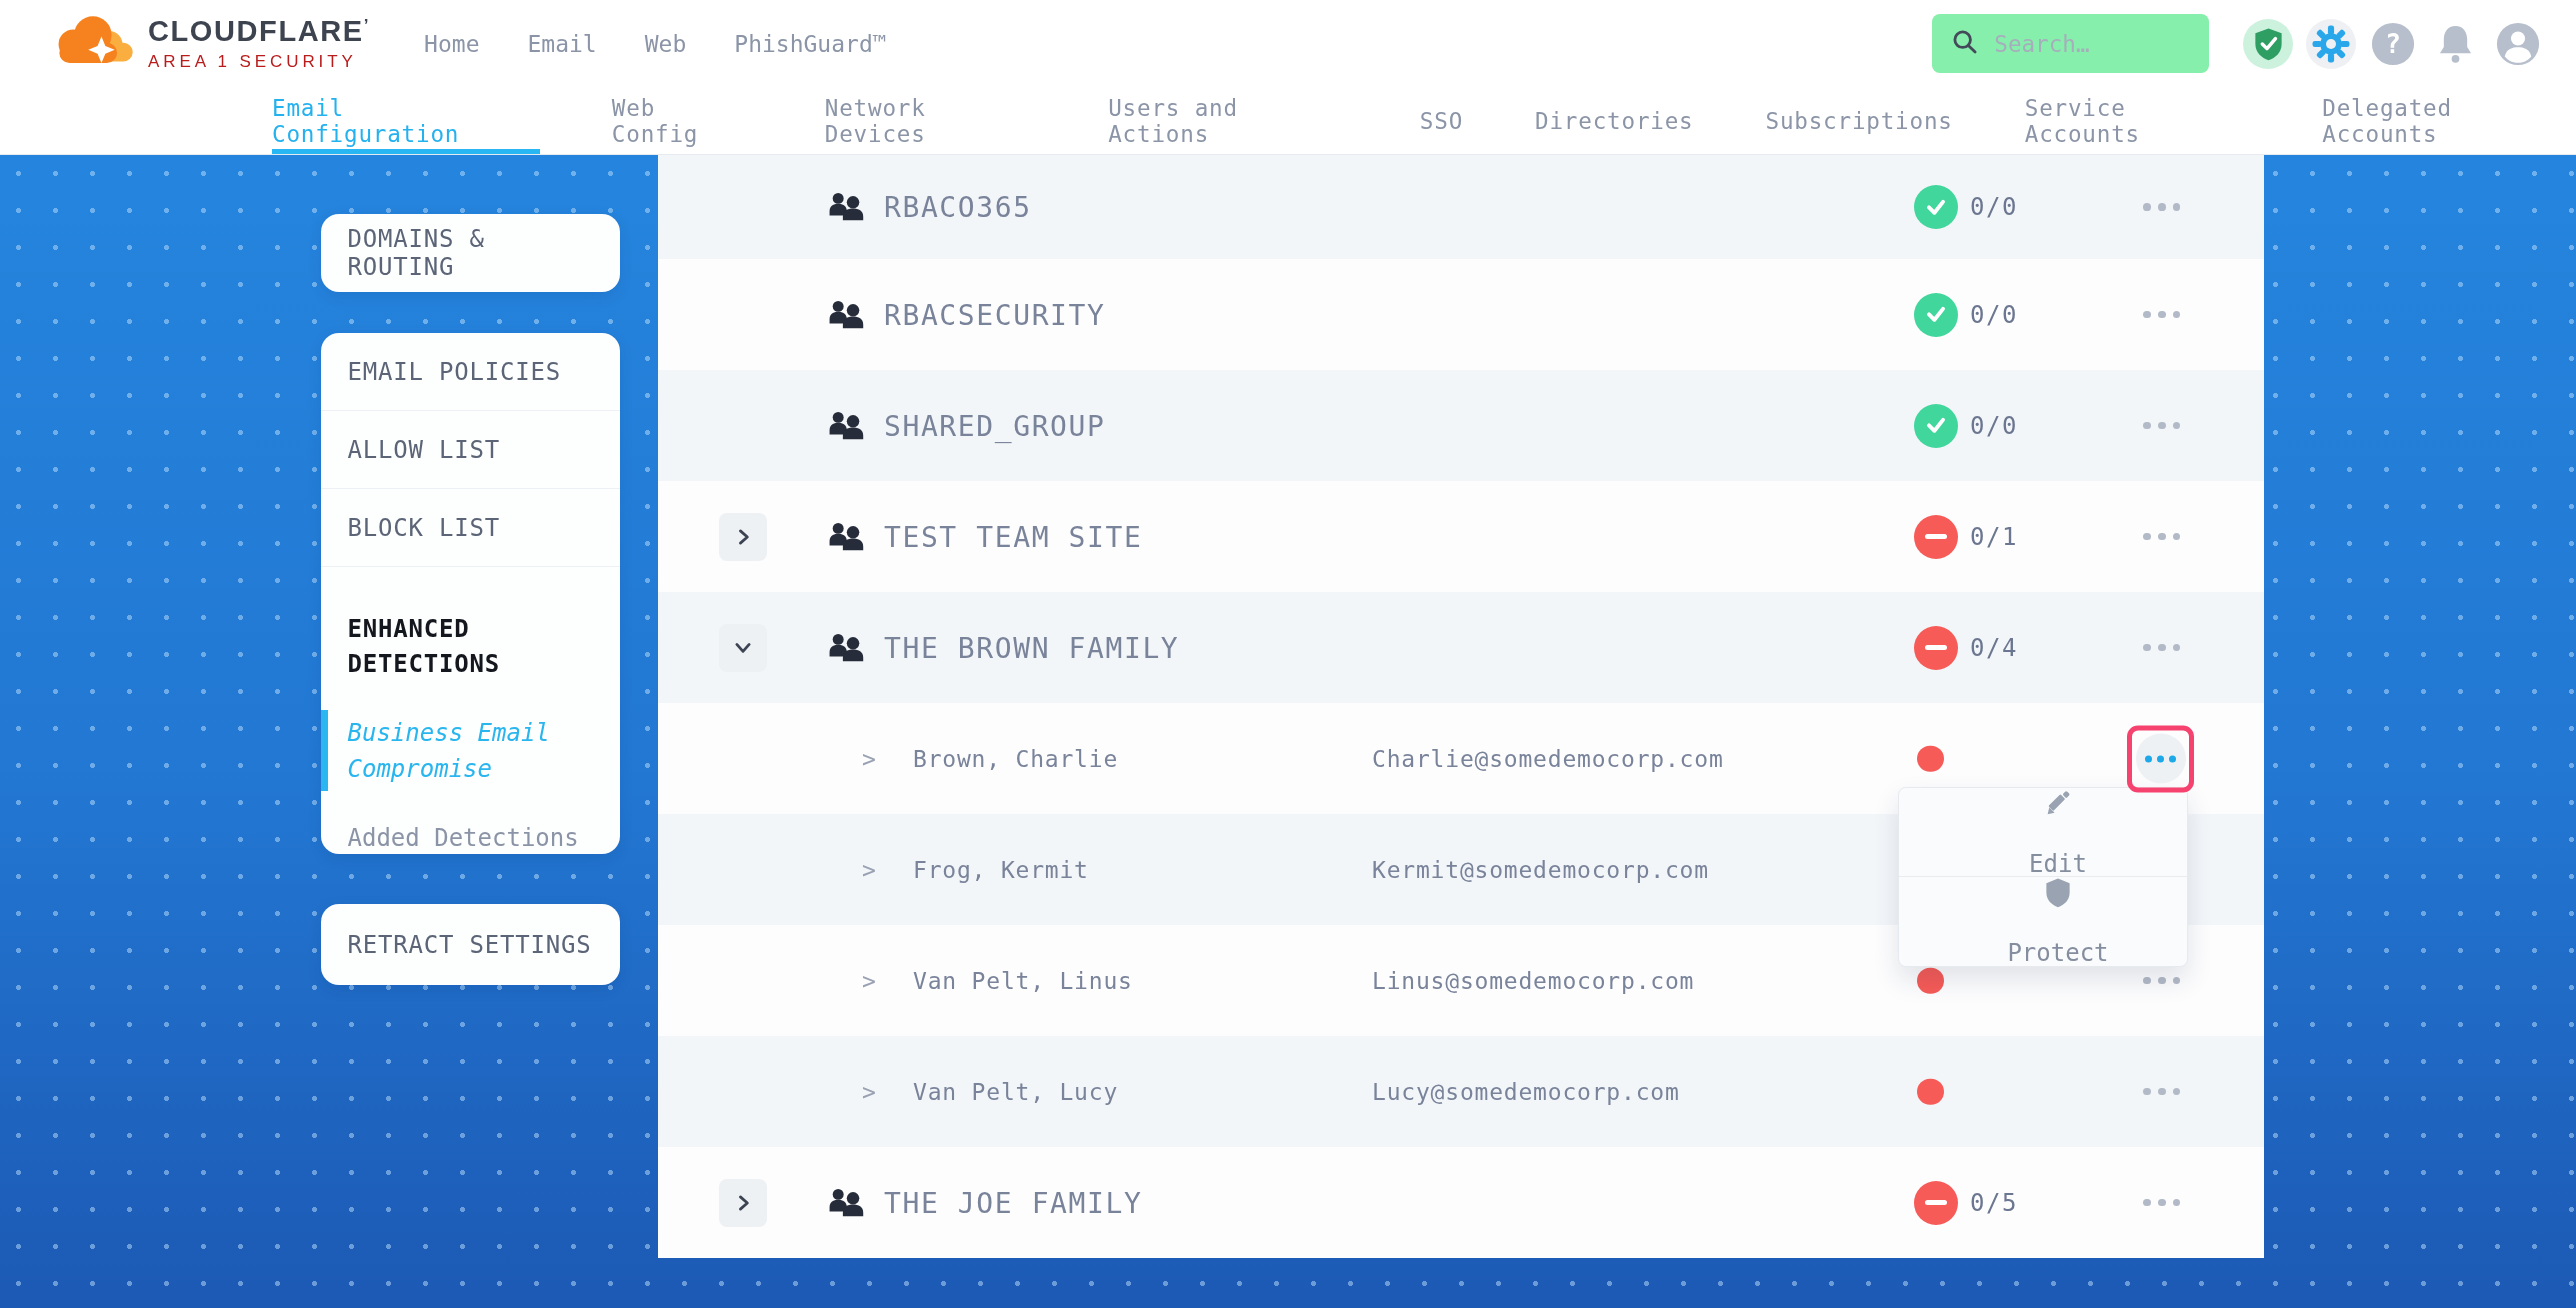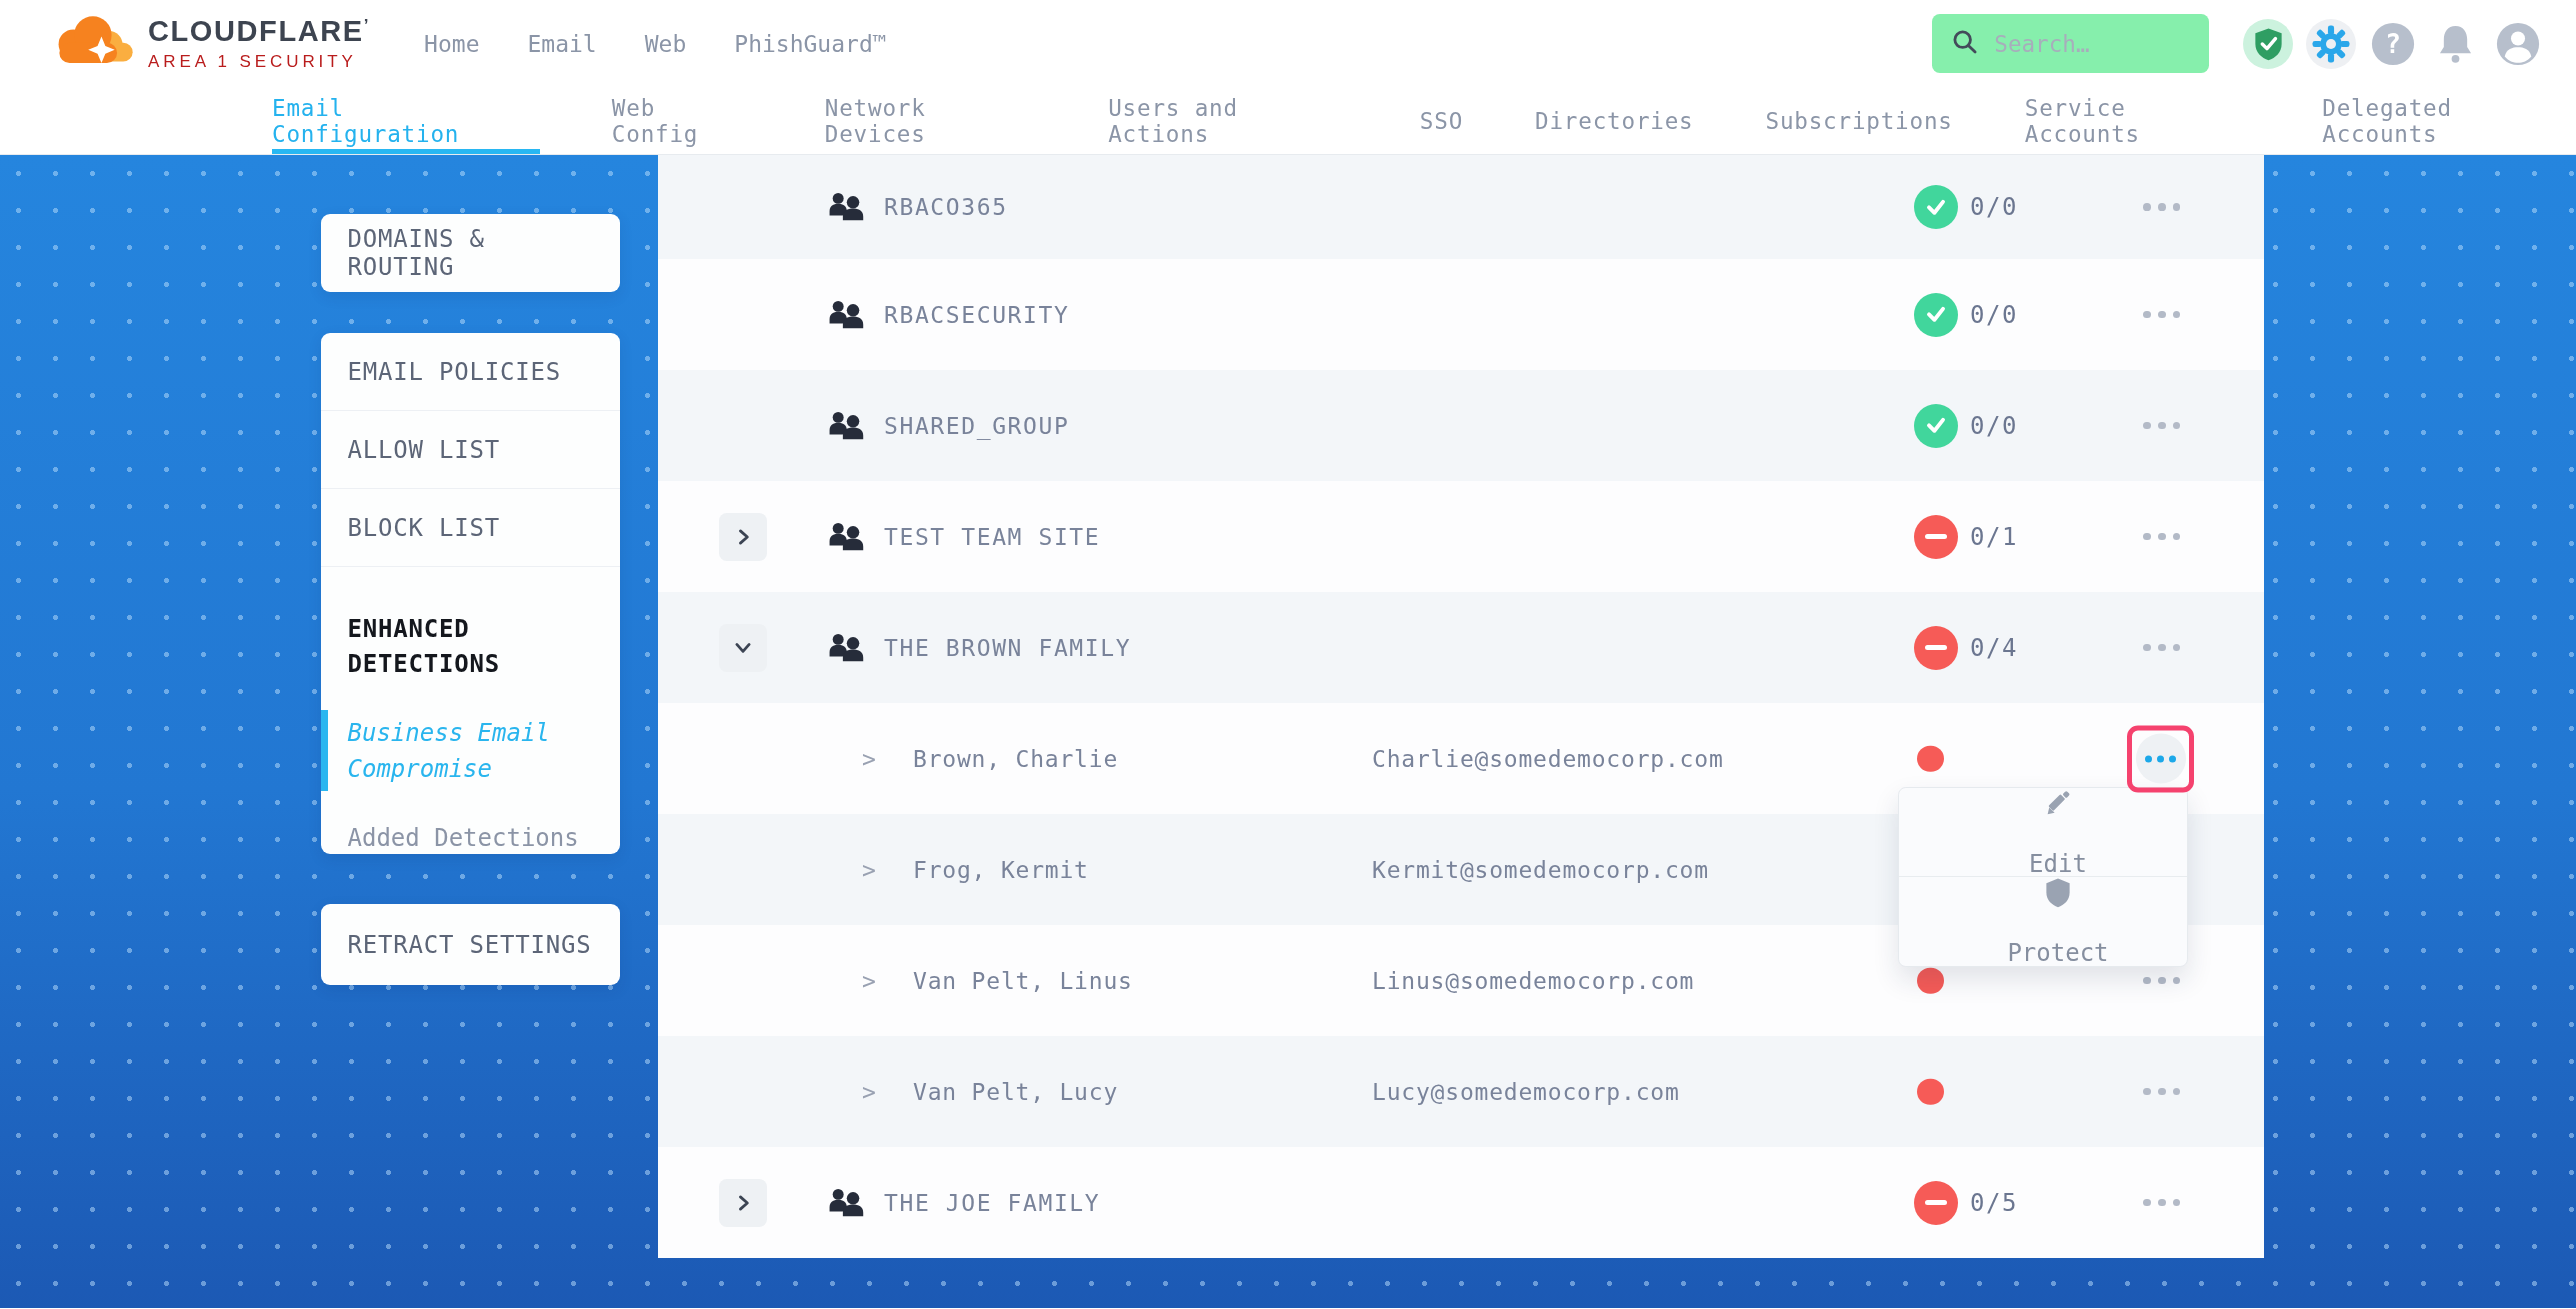--- a/index.html
+++ b/index.html
@@ -33,41 +33,41 @@
 
   
   .content { position:relative; width:2576px; height:1153px; overflow:hidden;
     background-image:
       radial-gradient(rgba(186,222,252,0.50) 2.3px, rgba(186,222,252,0) 2.8px),
       linear-gradient(180deg,#2585de 0%, #2277d2 55%, #1c59b4 100%);
     background-size:37px 37px, 100% 100%;
   }
 
   
-  .side-card { position:absolute; left:321px; width:299px; background:#fdfefe; border-radius:9px; box-shadow:0 4.7px 14px rgba(10,40,90,.10); overflow:hidden; }
+  .side-card { position:absolute; left:321px; width:299px; background:#fdfefe; border-radius:18px; box-shadow:0 4.7px 14px rgba(10,40,90,.10); overflow:hidden; }
   .side-card.c1 { top:59px;  height:78px; }
   .side-card.c2 { top:178px; height:521px; }
   .side-card.c3 { top:749px; height:81px; }
   .side-link { height:78px; display:flex; align-items:center; padding:0 26.5px; font-size:24px; letter-spacing:0.8px; color:#5c6577; border-bottom:1.6px solid #edf0f4; cursor:pointer; }
   .side-card .side-link:last-child, .side-card.c1 .side-link, .side-card.c3 .side-link { border-bottom:none; height:100%; }
   .side-section { position:relative; padding:45px 26.5px 0 26.5px; }
   .side-section-title { font-size:24px; font-weight:bold; color:#14171d; line-height:35px; letter-spacing:0.8px; }
   .side-sub { position:relative; margin-top:33px; font-size:24px; line-height:36px; color:#8b94a6; cursor:pointer; width:233px; }
   .side-sub.active { color:#29b5ee;font-style:italic; }
   .side-sub.active::before { content:""; position:absolute; left:-26.5px; top:-4.7px; width:7px; height:81px; background:#2ab6f0; }
 
   
   .panel { position:absolute; left:658px; top:0; width:1606px; height:1101px; background:#ffffff; border-radius:0 0 7.8px 7.8px; overflow:visible; }
   .row { position:relative; height:111px; background:#fdfdfe; }
   .row.light { background:#f3f6f9; }
   .row.first { height:104px; }
   .row-abs { position:absolute; top:50%; transform:translateY(-50%); }
   .expand-btn { left:61px; width:48px; height:48px; border-radius:7.8px; background:#eef1f4; display:flex; align-items:center; justify-content:center; cursor:pointer; }
   .grp-icon { left:170px; display:flex; cursor:default; }
-  .grp-name { left:226px; font-size:23px; letter-spacing:1.6px; color:#79839a; white-space:nowrap; }
+  .grp-name { left:226px; font-size:28px; letter-spacing:1.6px; color:#79839a; white-space:nowrap; }
   .usr-chev { left:204px; font-size:23px; color:#99a1b2; }
   .usr-name { left:255px; font-size:23px; letter-spacing:0.8px; color:#79839a; white-space:nowrap; }
   .usr-email { left:714px; font-size:23px; letter-spacing:0.8px; color:#79839a; white-space:nowrap; }
   .badge { left:1256px; width:44px; height:44px; border-radius:50%; display:flex; align-items:center; justify-content:center; }
   .badge.ok { background:#41d69c; }
   .badge.alert { background:#f65b57; }
   .minus-bar { width:22px; height:5.4px; border-radius:3.1px; background:#ffffff; }
   .count { left:1312px; font-size:24px; letter-spacing:1.6px; color:#6b7690; }
   .user-dot { left:1259px; width:26.5px; height:26.5px; border-radius:50%; background:#f65b57; }
   .dots { left:1485px; display:flex; gap:7px; cursor:pointer; }

